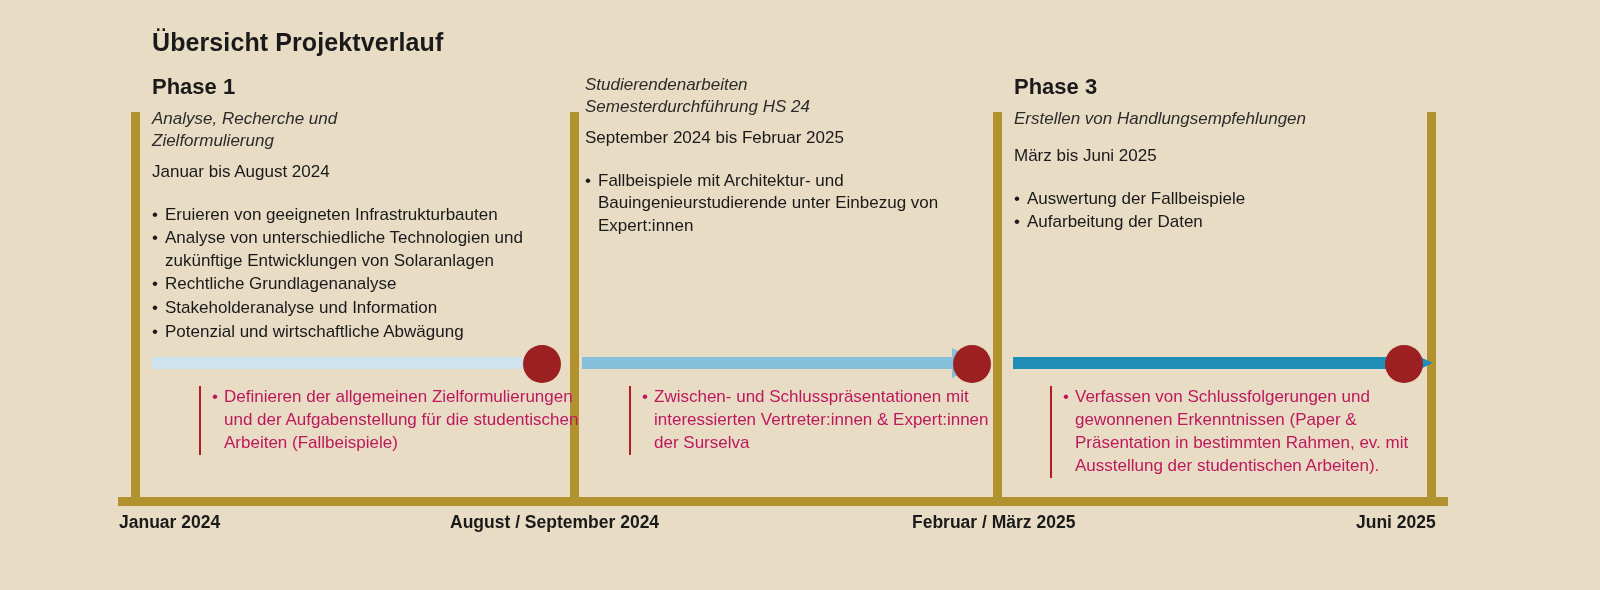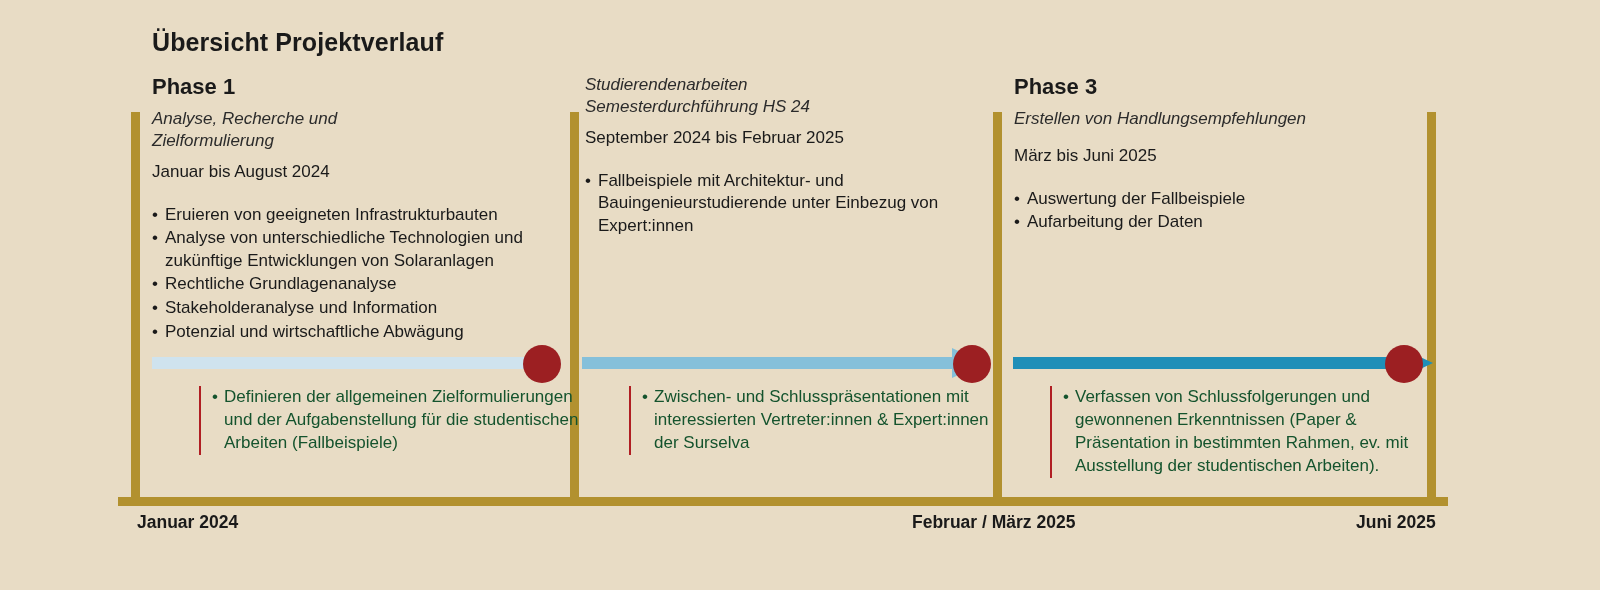--- a/index.html
+++ b/index.html
@@ -53,21 +53,21 @@
   .vline.v4 { left: 1427px; }
 
   .tick-label {
     position: absolute;
     top: 512px;
     font-size: 17.5px;
     font-weight: bold;
     white-space: nowrap;
     color: #1a1a1a;
   }
-  .tick-label.t1 { left: 137px; }
+  .tick-label.t1 { left: 119px; }
   .tick-label.t2 { left: 450px; }
   .tick-label.t3 { left: 896px; margin-left: 16px; }
   .tick-label.t4 { left: 1356px; }
 
   
   .phase {
     position: absolute;
     top: 74px;
   }
   .phase.p1 { left: 152px; width: 410px; }
@@ -130,21 +130,21 @@
     border-radius: 50%;
     background: #9c1f22;
   }
   .dot.d1 { left: 523px; top: 345px; }
   .dot.d2 { left: 953px; top: 345px; }
   .dot.d3 { left: 1385px; top: 345px; }
 
   
   .callout {
     position: absolute;
-    color: #14532d;
+    color: #be185d;
     font-size: 17px;
     line-height: 1.35;
     border-left: 2px solid #b01e23;
     padding-left: 11px;
   }
   .callout.c1 { left: 199px; top: 386px; width: 372px; }
   .callout.c2 { left: 629px; top: 386px; width: 360px; }
   .callout.c3 { left: 1050px; top: 386px; width: 380px; }
 
   .callout ul {
@@ -239,16 +239,17 @@
         <li>Zwischen- und Schlusspräsentationen mit interessierten Vertreter:innen &amp; Expert:innen der Surselva</li>
       </ul>
   </div>
   <div class="callout c3">
     <ul>
         <li>Verfassen von Schlussfolgerungen und gewonnenen Erkenntnissen (Paper &amp; Präsentation in bestimmten Rahmen, ev. mit Ausstellung der studentischen Arbeiten).</li>
       </ul>
   </div>
 
   <div class="tick-label t1">Januar 2024</div>
+  <div class="tick-label t2">August / September 2024</div>
   <div class="tick-label t3">Februar / März 2025</div>
   <div class="tick-label t4">Juni 2025</div>
 
 </div>
 
 </body></html>

